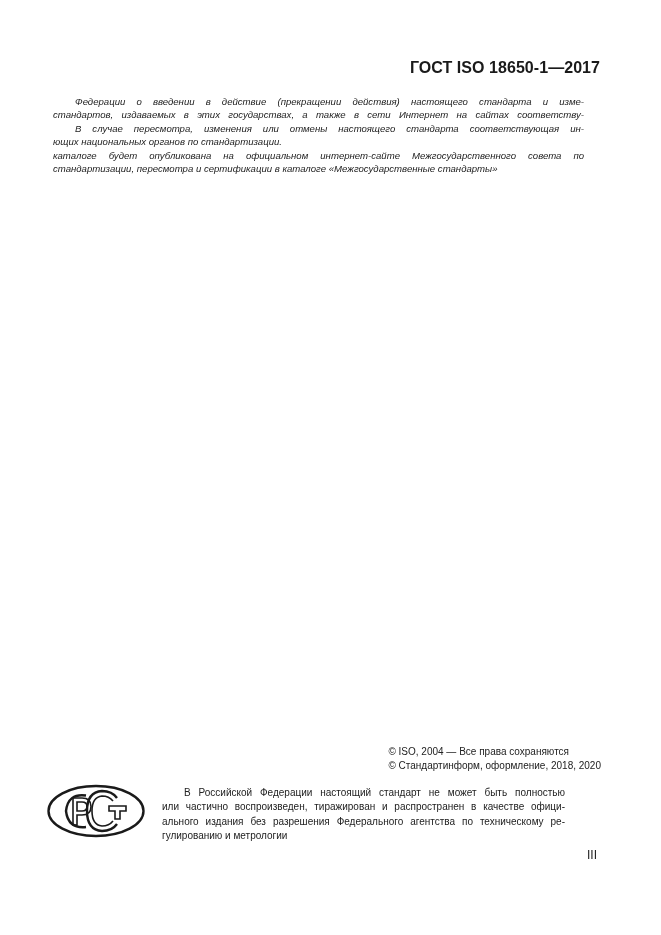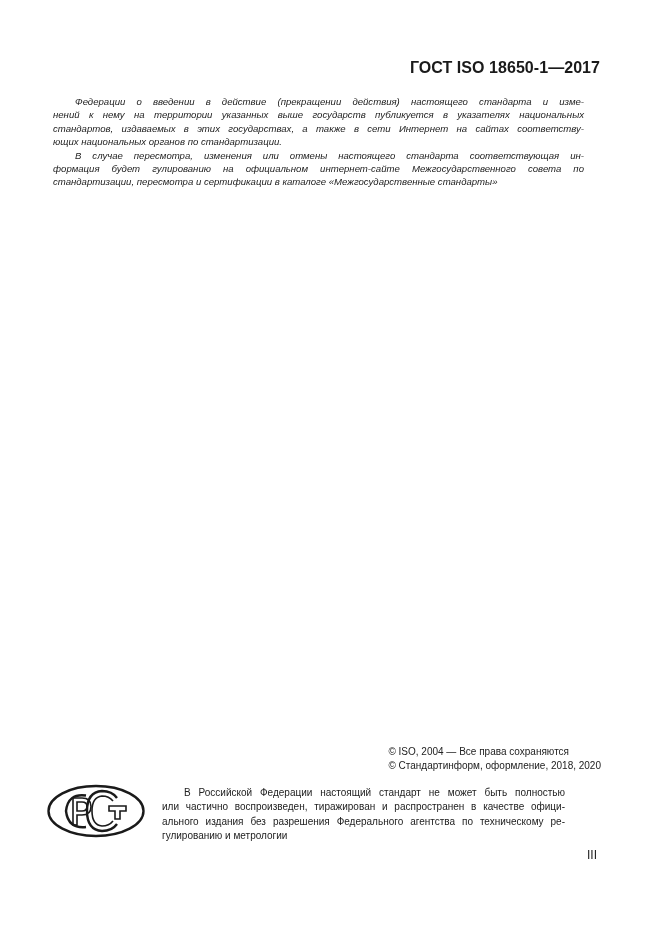--- a/index.html
+++ b/index.html
@@ -90,25 +90,24 @@
       color: #222;
     }
   </style>
 </head>
 <body>
 
 <div class="header">ГОСТ ISO 18650-1—2017</div>
 
 <div class="intro">
   <span class="line indent">Федерации о введении в действие (прекращении действия) настоящего стандарта и изме-</span>
-  <span class="line">нений к нему на территории указанных выше государств публикуется в указателях национальных</span>
   <span class="line">стандартов, издаваемых в этих государствах, а также в сети Интернет на сайтах соответству-</span>
+  <span class="line indent">В случае пересмотра, изменения или отмены настоящего стандарта соответствующая ин-</span>
   <span class="line last">ющих национальных органов по стандартизации.</span>
-  <span class="line indent">В случае пересмотра, изменения или отмены настоящего стандарта соответствующая ин-</span>
-  <span class="line">формация будет гулированию на официальном интернет-сайте Межгосударственного совета по</span>
+  <span class="line">каталоге будет опубликована на официальном интернет-сайте Межгосударственного совета по</span>
   <span class="line last">стандартизации, пересмотра и сертификации в каталоге «Межгосударственные стандарты»</span>
 </div>
 
 <div class="copyright">
   <div>© ISO, 2004 — Все права сохраняются</div>
   <div>© Стандартинформ, оформление, 2018, 2020</div>
 </div>
 
 <div class="logo">
   <svg width="100" height="56" viewBox="0 0 100 56" xmlns="http://www.w3.org/2000/svg">

